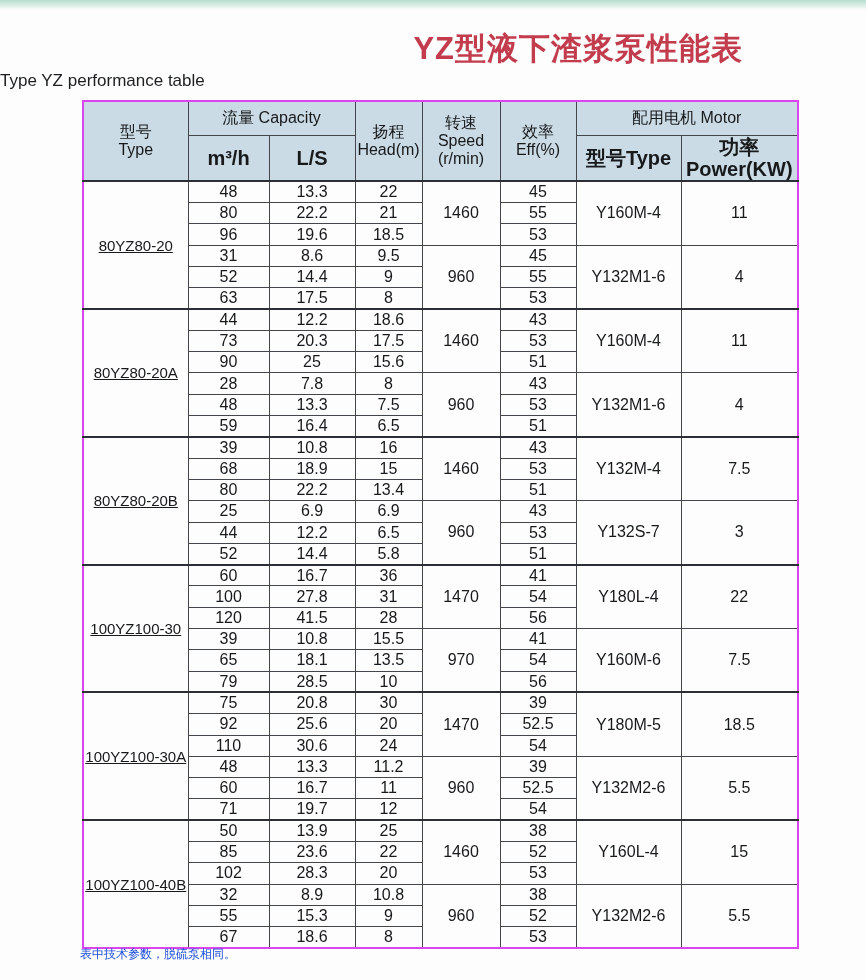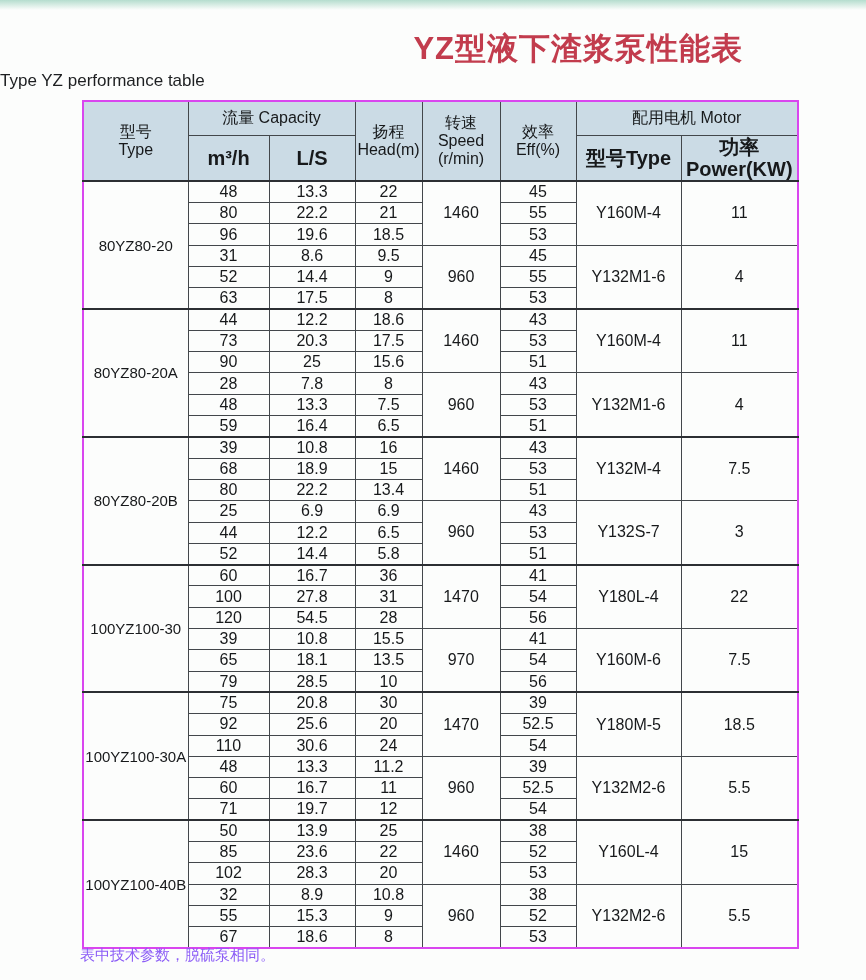--- a/index.html
+++ b/index.html
@@ -61,27 +61,27 @@
   }
   .perf thead tr.hrow1 { height: 34px; }
   .perf thead tr.hrow2 { height: 32px; }
   .perf thead th.sub { font-size: 20px; font-weight: bold; }
   .perf thead th.hdr-deep { border-bottom: 2px solid #2c2f33; }
   .perf tbody tr { height: 21.3px; }
   .perf tbody td {
     font-size: 16px;
     line-height: 1;
   }
-  .perf tbody td.model-cell { font-size: 15px; }
+  .perf tbody td.model-cell { font-size: 15px; text-decoration: underline; }
   .perf tbody tr.block-start td { border-top: 2px solid #2c2f33; }
   .footnote {
     position: absolute;
     left: 80px; top: 946px;
-    font-size: 15px;
-    color: #8b5cf6;
+    font-size: 12px;
+    color: #1d4ed8;
   }
 </style>
 </head>
 <body>
 
 <div class="top-strip"></div>
 
 <h1 class="title">YZ型液下渣浆泵性能表</h1>
 <div class="subtitle">Type YZ performance table</div>
 
@@ -258,21 +258,21 @@
         <td class="power-cell" rowspan="3">22</td>
       </tr>
       <tr>
         <td>100</td>
         <td>27.8</td>
         <td>31</td>
         <td>54</td>
       </tr>
       <tr>
         <td>120</td>
-        <td>54.5</td>
+        <td>41.5</td>
         <td>28</td>
         <td>56</td>
       </tr>
       <tr>
         <td>39</td>
         <td>10.8</td>
         <td>15.5</td>
         <td class="speed-cell" rowspan="3">970</td>
         <td>41</td>
         <td class="motor-cell" rowspan="3">Y160M-6</td>

